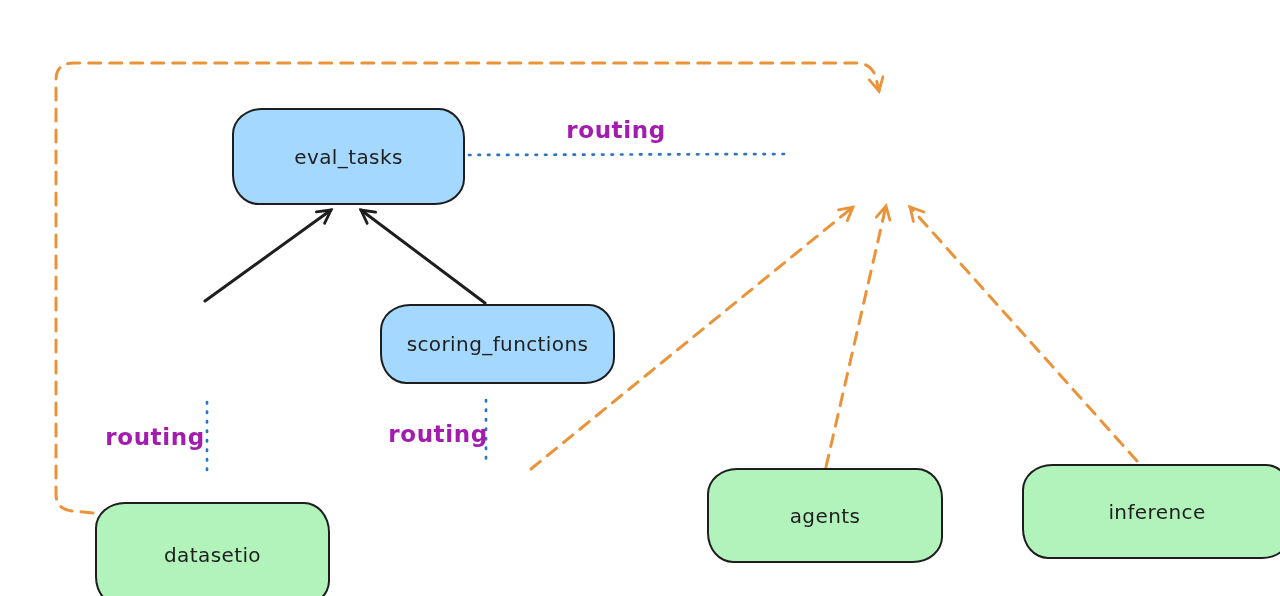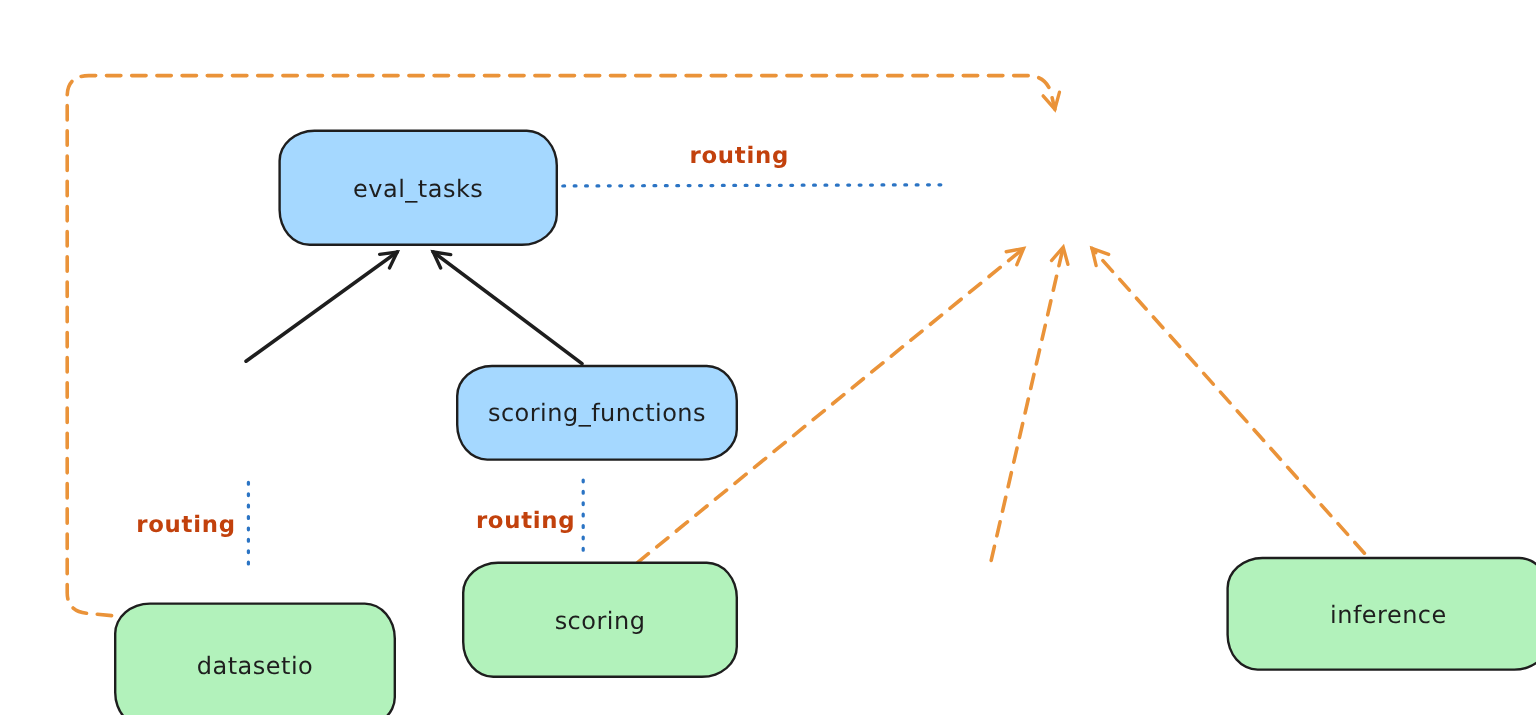--- a/index.html
+++ b/index.html
@@ -27,22 +27,22 @@
     font-size: 20px;
     letter-spacing: 0.4px;
     color: #1e1e1e;
     border-radius: 30px 26px 30px 26px / 26px 30px 26px 30px;
   }
   .node.blue  { background: #a5d8ff; }
   .node.green { background: #b2f2bb; }
   .edge-label {
     position: absolute;
     transform: translate(-50%, -50%);
-    color: #c2410c;
-    font-size: 19px;
+    color: #a21caf;
+    font-size: 23px;
     font-weight: 700;
     letter-spacing: 0.6px;
     white-space: nowrap;
   }
 </style>
 </head>
 <body>
 
 <div class="canvas">
 
@@ -76,24 +76,24 @@
 
 
   <div class="node blue" style="left:380px; top:304px; width:235px; height:80px;">
     <span>scoring_functions</span>
   </div>
 
   <div class="node green" style="left:95px; top:474px; width:235px; height:105px;margin-top:28px;">
     <span>datasetio</span>
   </div>
 
-  <div class="node green" style="left:385px; top:468px; width:230px; height:97px;">
-    <span>scoring</span>
+
+  <div class="node green" style="left:707px; top:468px; width:236px; height:95px;">
+    <span>agents</span>
   </div>
-
 
   <div class="node green" style="left:1022px; top:464px; width:270px; height:95px;">
     <span>inference</span>
   </div>
 
   <div class="edge-label" style="left:616px; top:130px;">routing</div>
 
   <div class="edge-label" style="left:155px; top:437px;">routing</div>
 
   <div class="edge-label" style="left:438px; top:434px;">routing</div>

